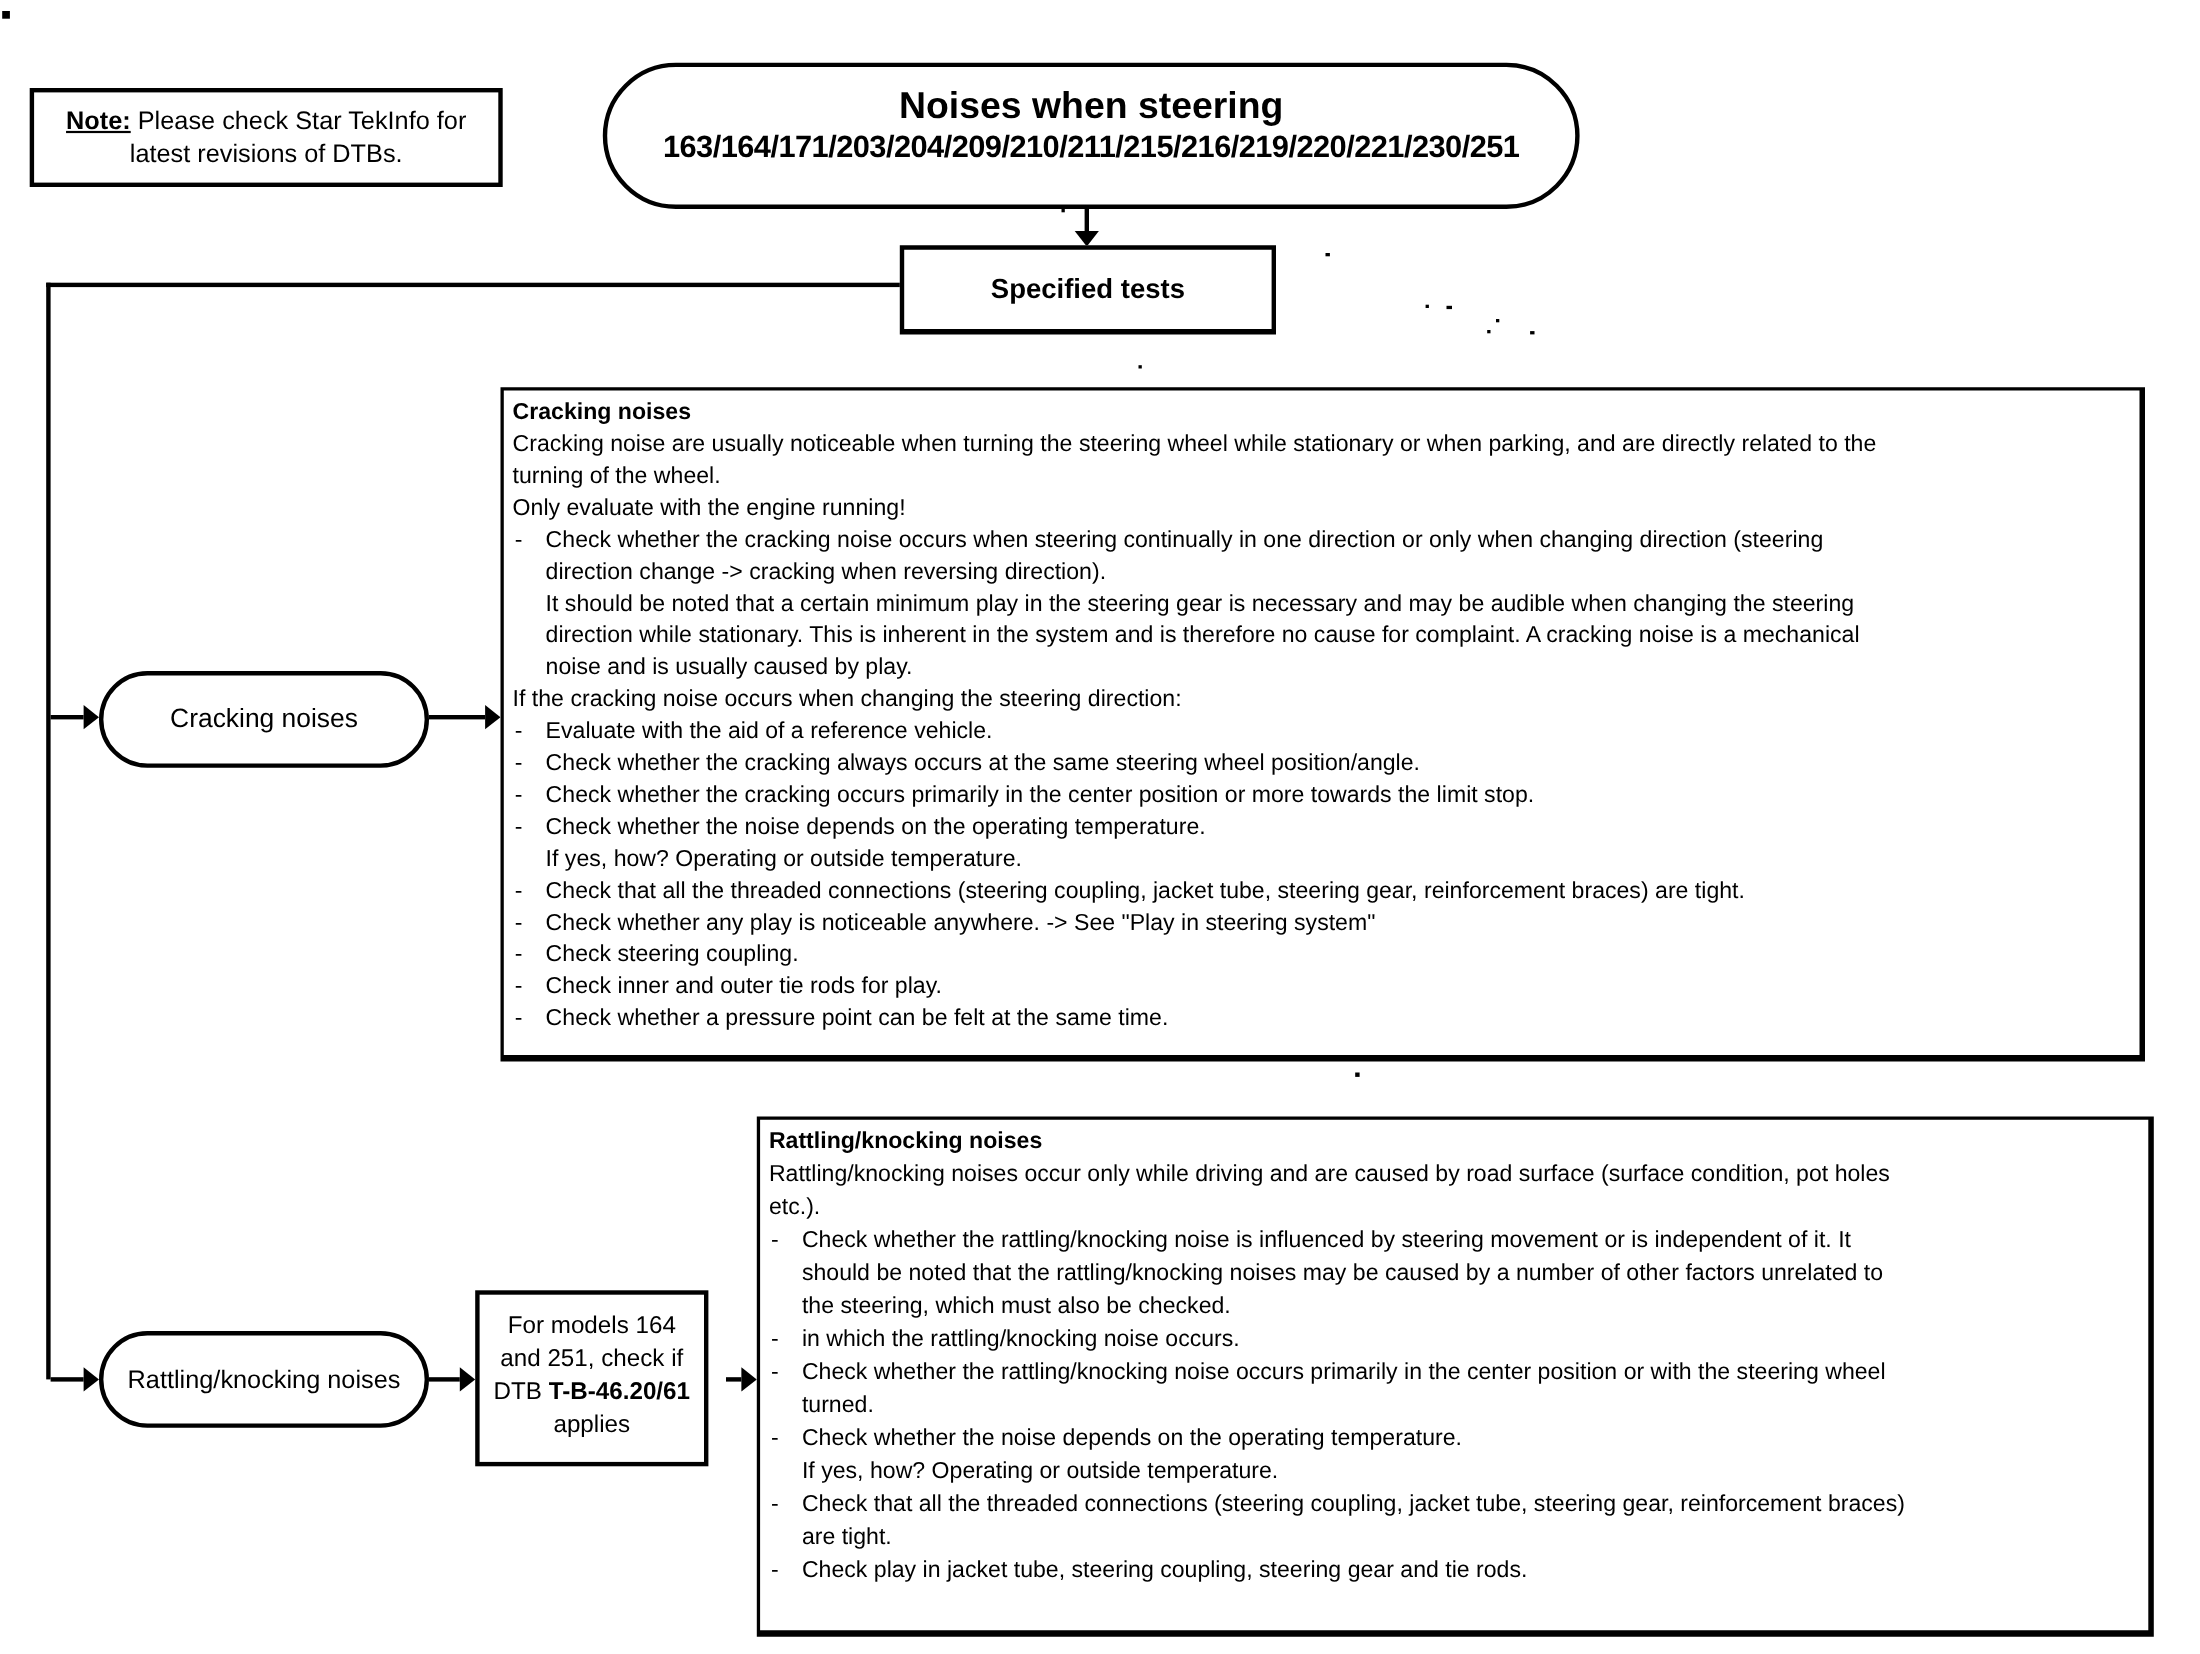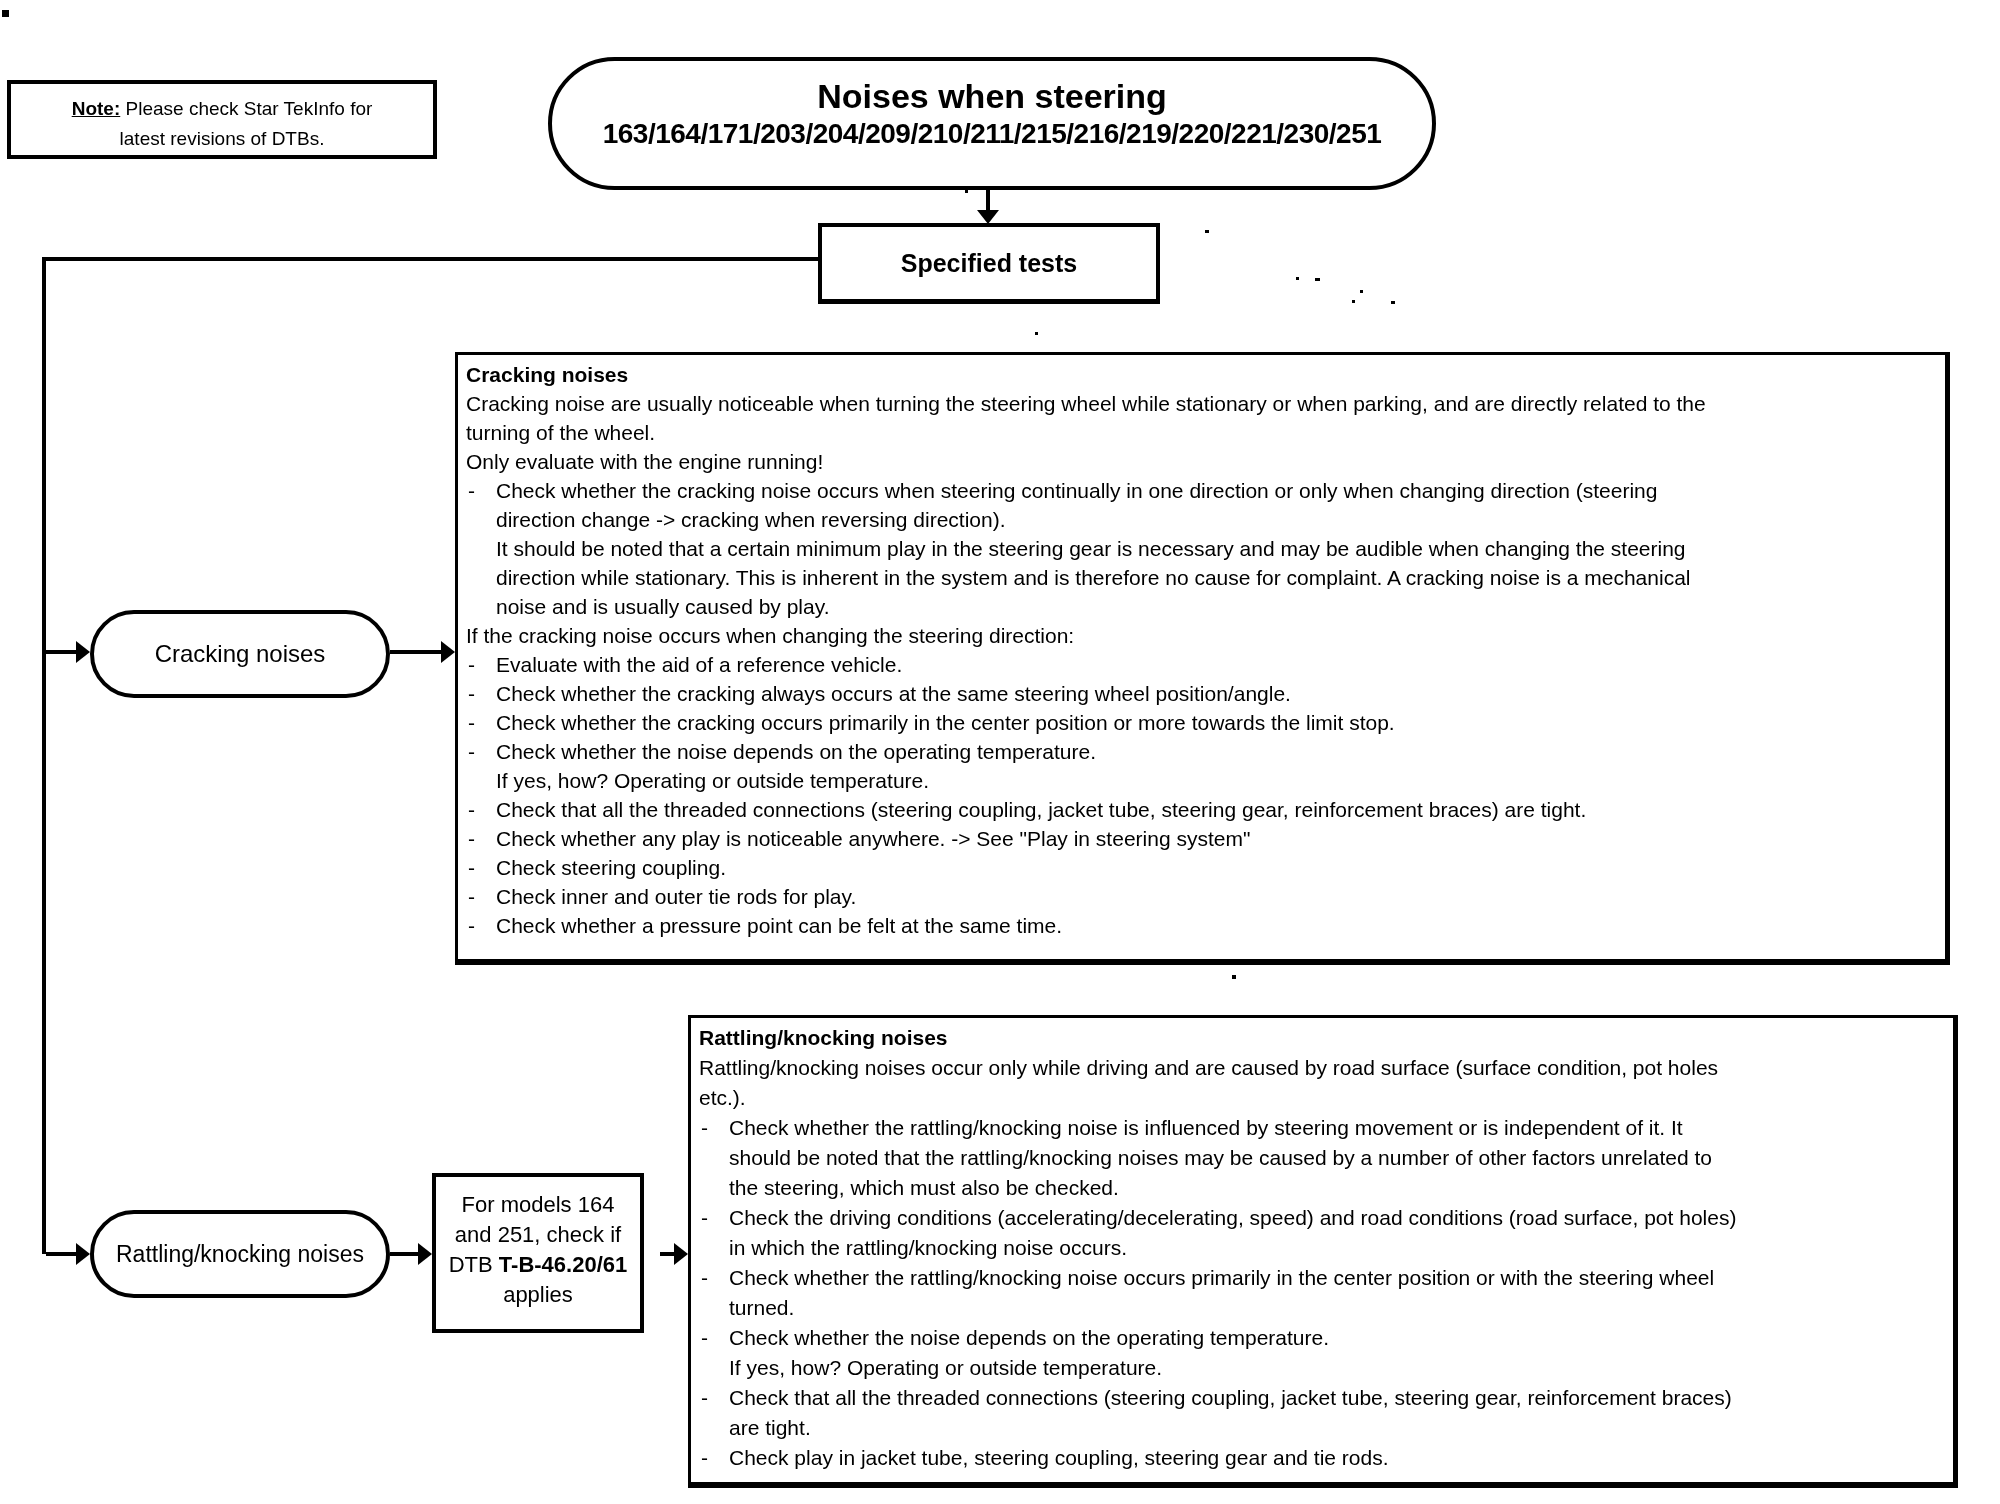--- a/index.html
+++ b/index.html
@@ -3,22 +3,22 @@
 <meta charset="utf-8">
 <style>
   html,body{margin:0;padding:0;background:#fff;}
   .canvas{
     position:relative;width:2000px;height:1504px;background:#ffffff;
     font-family:"Liberation Sans","DejaVu Sans",sans-serif;color:#000;
     overflow:hidden;
   }
   .node{position:absolute;box-sizing:border-box;background:#fff;border:4px solid #000;}
   
-  .note-box{left:7px;top:80px;width:430px;height:79px;text-align:center;
-    font-size:19px;line-height:30px;padding-top:10px;border-width:4px;}
+  .note-box{left:27px;top:80px;width:430px;height:90px;text-align:center;
+    font-size:23px;line-height:30px;padding-top:10px;border-width:4px;}
   .note-label{font-weight:700;text-decoration:underline;}
   
   .title-node{left:548px;top:57px;width:888px;height:133px;border-radius:67px;
     text-align:center;padding-top:15px;}
   .title-line1{font-size:34px;font-weight:700;line-height:40px;}
   .title-line2{font-size:28px;font-weight:700;line-height:36px;letter-spacing:-0.5px;}
   
   .spec-box{left:818px;top:223px;width:342px;height:81px;border-width:4px;
     border-bottom-width:5px;display:flex;align-items:center;justify-content:center;
     font-size:25px;font-weight:700;}
@@ -141,21 +141,21 @@
   <div class="hline" style="left:660px;top:1252px;width:14px;height:4px;"></div>
   <div class="arr-r" style="left:674px;top:1243px;"></div>
 
   <div class="panel rattle-panel">
       <div class="ln header">Rattling/knocking noises</div>
       <div class="ln plain">Rattling/knocking noises occur only while driving and are caused by road surface (surface condition, pot holes</div>
       <div class="ln plain">etc.).</div>
       <div class="ln bullet"><span class="marker">-</span><span>Check whether the rattling/knocking noise is influenced by steering movement or is independent of it. It</span></div>
       <div class="ln cont">should be noted that the rattling/knocking noises may be caused by a number of other factors unrelated to</div>
       <div class="ln cont">the steering, which must also be checked.</div>
-      <div class="ln bullet"><span class="marker">-</span><span>Check the driving conditions (accelerating/decelerating, speed) and road conditions (road surface, pot holes)</span></div>
+      <div class="ln bullet"><span class="marker">-</span></div>
       <div class="ln cont">in which the rattling/knocking noise occurs.</div>
       <div class="ln bullet"><span class="marker">-</span><span>Check whether the rattling/knocking noise occurs primarily in the center position or with the steering wheel</span></div>
       <div class="ln cont">turned.</div>
       <div class="ln bullet"><span class="marker">-</span><span>Check whether the noise depends on the operating temperature.</span></div>
       <div class="ln cont">If yes, how? Operating or outside temperature.</div>
       <div class="ln bullet"><span class="marker">-</span><span>Check that all the threaded connections (steering coupling, jacket tube, steering gear, reinforcement braces)</span></div>
       <div class="ln cont">are tight.</div>
       <div class="ln bullet"><span class="marker">-</span><span>Check play in jacket tube, steering coupling, steering gear and tie rods.</span></div>
     </div>
 

